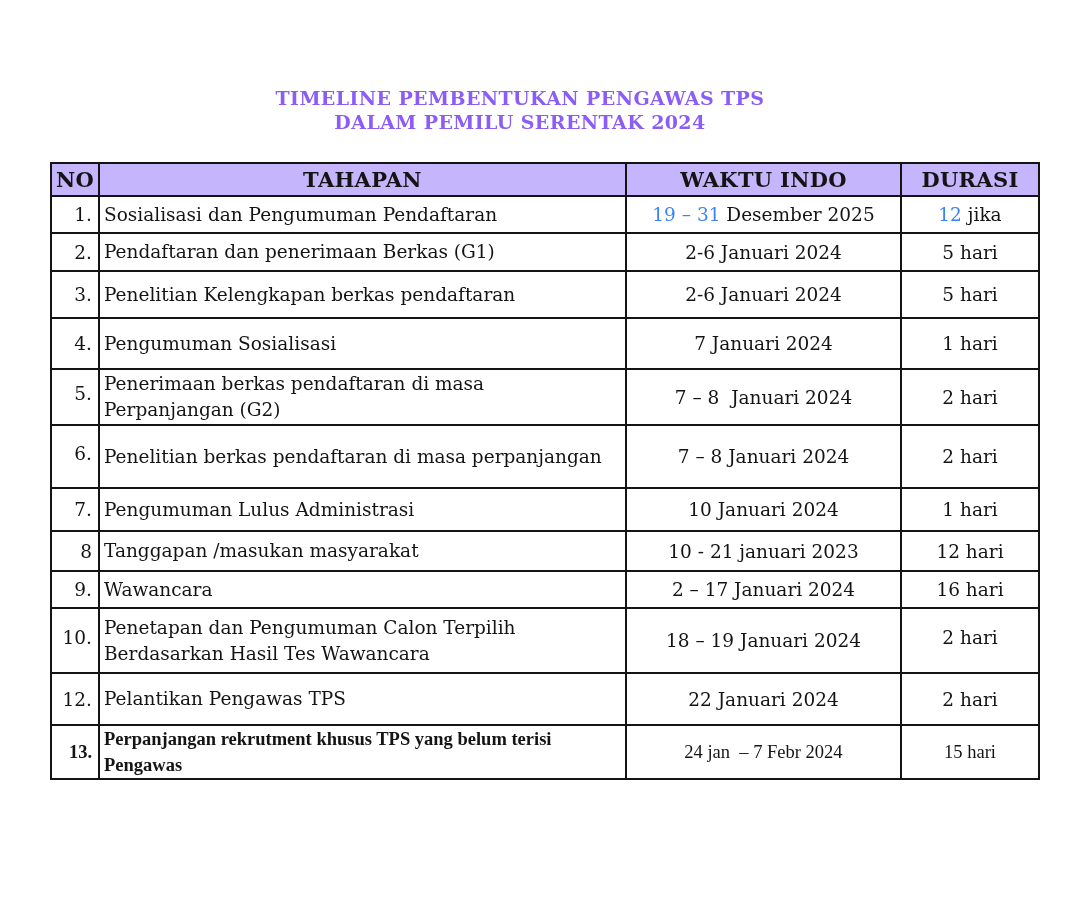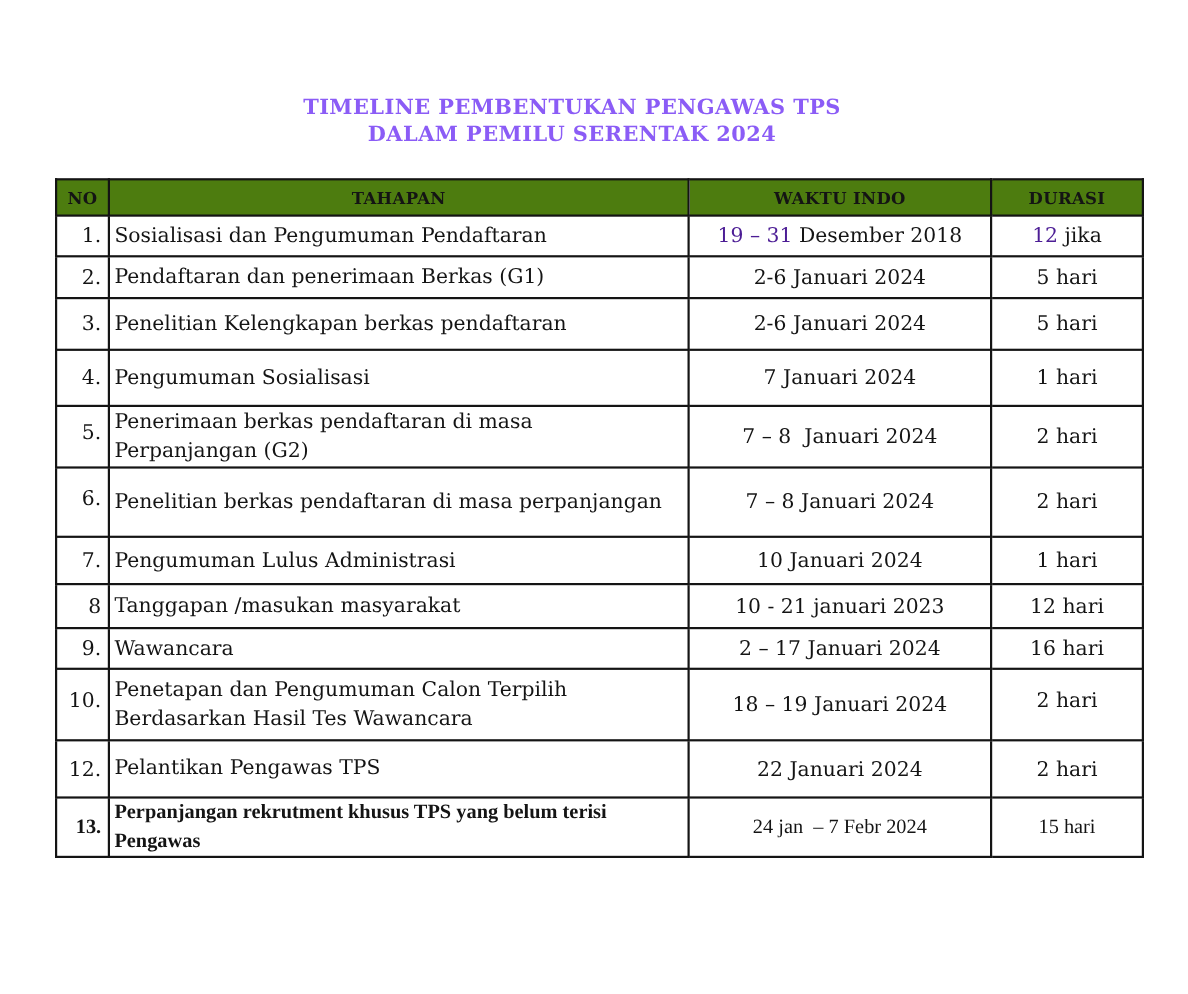--- a/index.html
+++ b/index.html
@@ -34,24 +34,24 @@
     table-layout: fixed;
     font-size: 18.5px;
     color: #141414;
   }
   table.timeline th, table.timeline td {
     border: 2px solid #141414;
     vertical-align: middle;
     overflow: hidden;
   }
   table.timeline thead th {
-    background: #4d7c0f;
+    background: #c4b5fd;
     font-weight: bold;
     text-align: center;
-    font-size: 15px;
+    font-size: 21px;
     letter-spacing: 0.3px;
     height: 33px;
   }
   col.c-no { width: 48px; }
   col.c-tahapan { width: 527px; }
   col.c-waktu { width: 275px; }
   col.c-durasi { width: 138px; }
 
   td.no { text-align: right; padding-right: 6px; }
   td.tahapan { text-align: left; padding-left: 4px; padding-right: 8px; line-height: 26px; }
@@ -68,21 +68,21 @@
   tbody tr:nth-child(6)  { height: 63px; }
   tbody tr:nth-child(7)  { height: 43px; }
   tbody tr:nth-child(8)  { height: 40px; }
   tbody tr:nth-child(9)  { height: 37px; }
   tbody tr:nth-child(10) { height: 65px; }
   tbody tr:nth-child(11) { height: 52px; }
   tbody tr:nth-child(12) { height: 37px; font-family: Liberation Serif, serif; }
   tbody tr:nth-child(13) { height: 52px; }
 
   tr.bold-row td.no, tr.bold-row td.tahapan { font-weight: bold; }
-  .red { color: #4c1d95; margin-top: 32px; }
+  .red { color: #3b82f6; margin-top: 32px; }
 </style>
 </head>
 <body>
 
 <div class="page">
 
   <div class="doc-title">
     <div>TIMELINE PEMBENTUKAN PENGAWAS TPS</div>
     <div>DALAM PEMILU SERENTAK 2024</div>
   </div>
@@ -99,21 +99,21 @@
         <th>NO</th>
         <th>TAHAPAN</th>
         <th>WAKTU INDO</th>
         <th>DURASI</th>
       </tr>
     </thead>
     <tbody>
       <tr>
         <td class="no">1.</td>
         <td class="tahapan">Sosialisasi dan Pengumuman Pendaftaran</td>
-        <td class="waktu"><span class="red">19 – 31</span><span> Desember 2018</span></td>
+        <td class="waktu"><span class="red">19 – 31</span><span> Desember 2025</span></td>
         <td class="durasi"><span class="red">12</span><span> jika</span></td>
       </tr>
       <tr>
         <td class="no">2.</td>
         <td class="tahapan">Pendaftaran dan penerimaan Berkas (G1)</td>
         <td class="waktu">2-6 Januari 2024</td>
         <td class="durasi">5 hari</td>
       </tr>
       <tr>
         <td class="no">3.</td>

